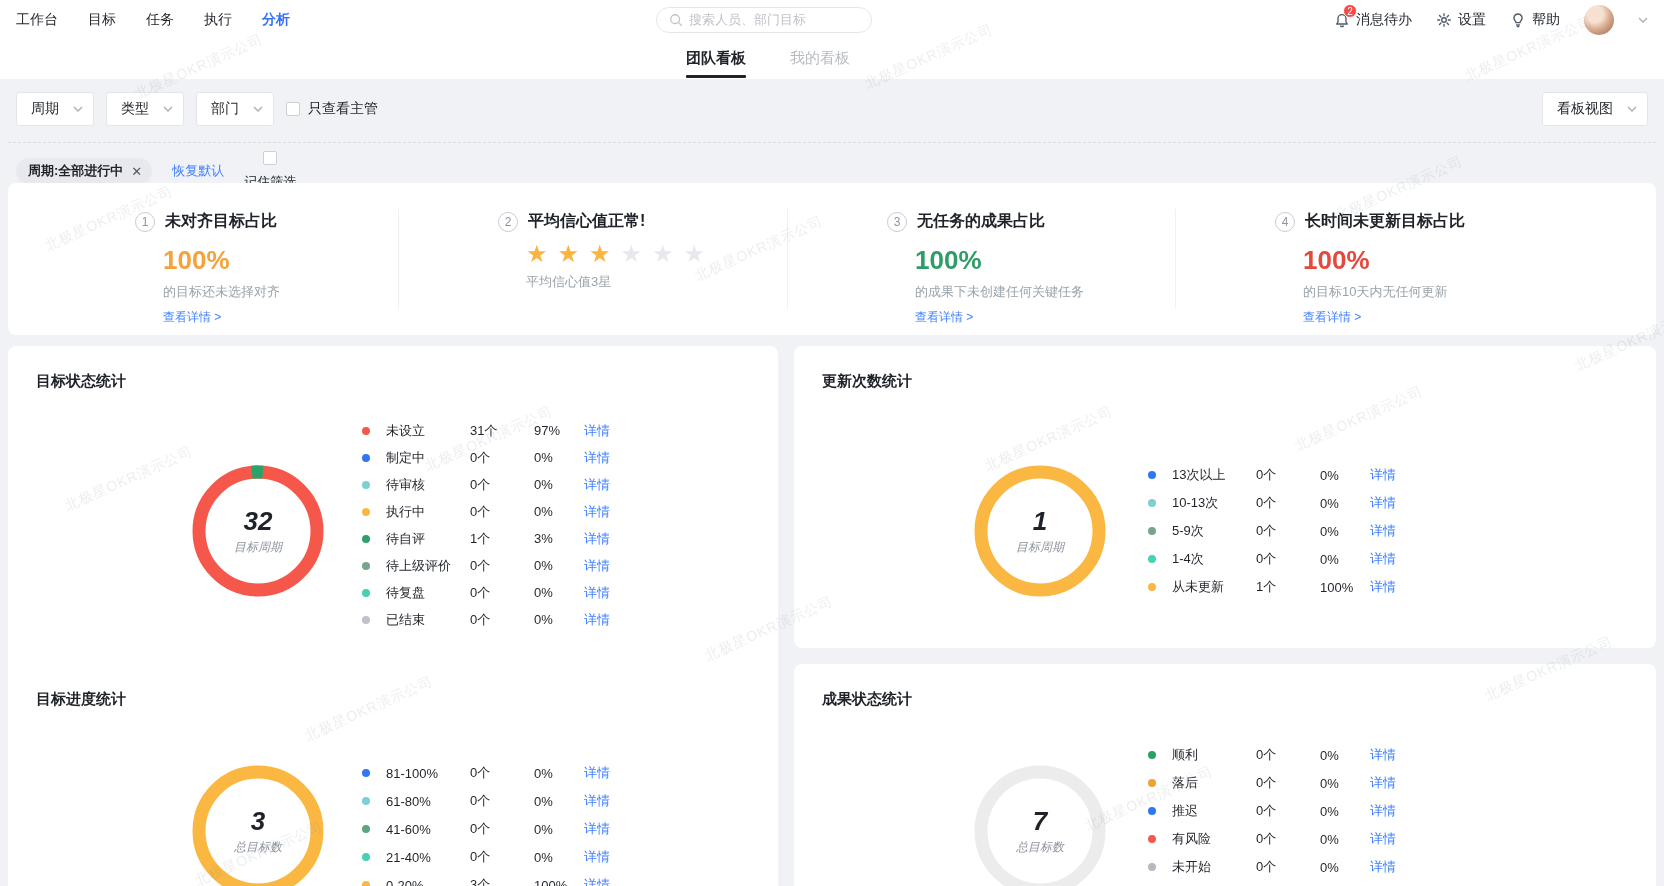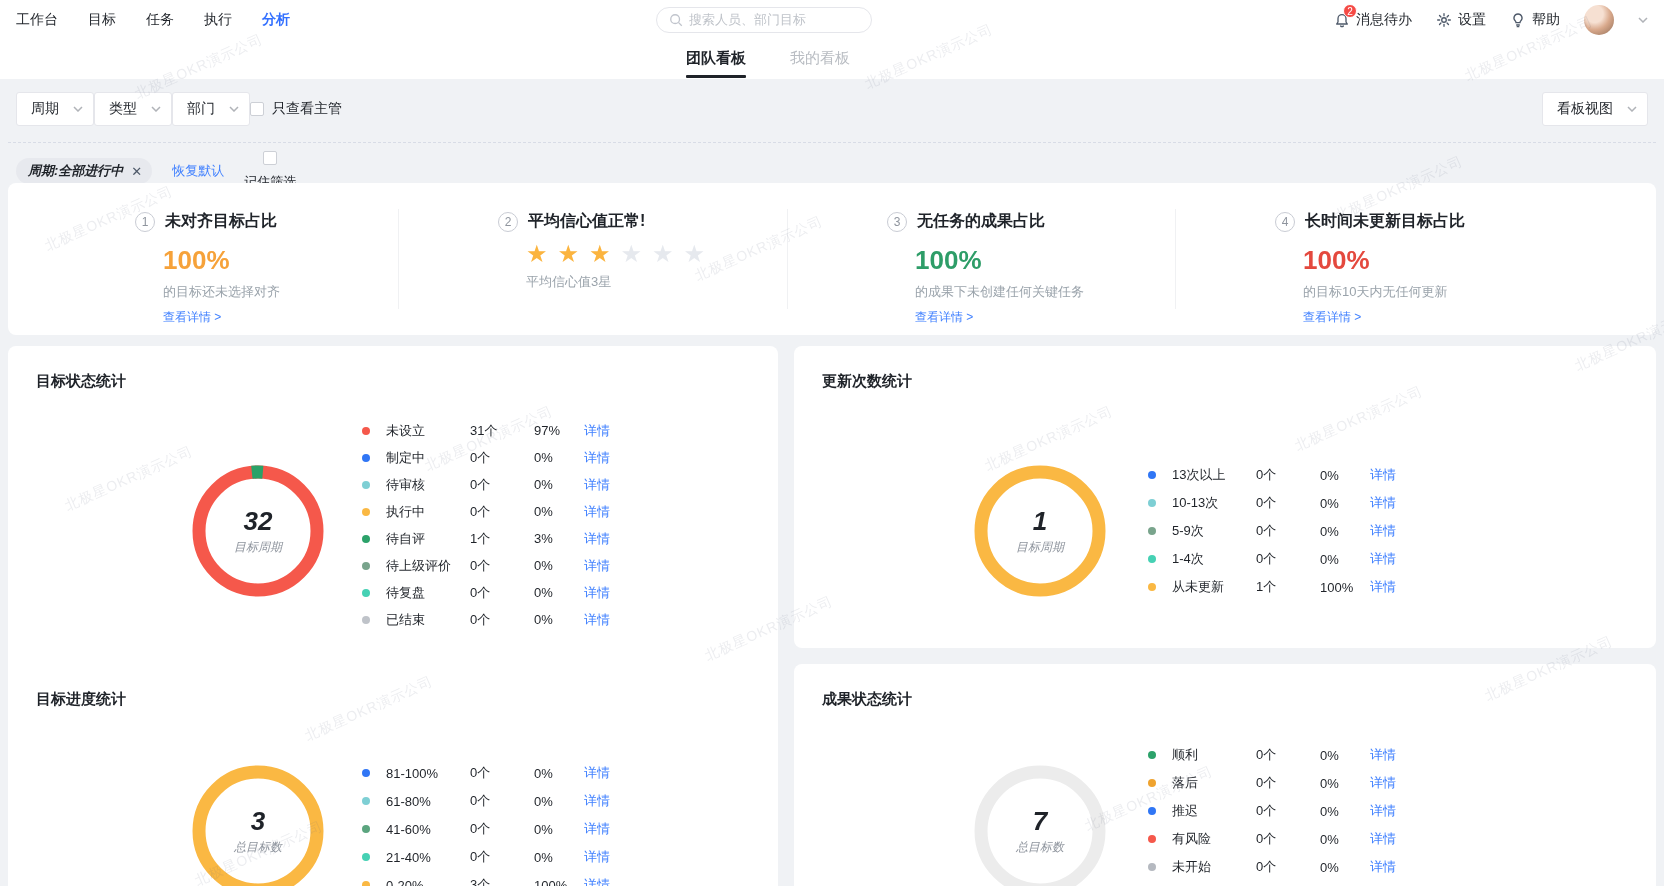--- a/index.html
+++ b/index.html
@@ -26,30 +26,30 @@
          padding:0 2px;border:1px solid #fff;box-sizing:border-box;}
   .avatar{width:30px;height:30px;border-radius:50%;
           background:radial-gradient(circle at 35% 30%,#f6e0d2 0 30%,#d9a98c 55%,#8c6a52 100%);}
   
   .tabrow{position:absolute;top:40px;left:0;right:0;height:39px;background:#fff;display:flex;
           gap:44px;padding-left:686px;box-sizing:border-box;}
   .tab{padding-top:9px;font-size:15px;color:#b8bcc2;cursor:pointer;}
   .tab.active{color:#1f2329;font-weight:700;}
   .tab.active::after{content:"";display:block;height:3px;background:#1f2329;margin-top:7px;border-radius:1px;}
   
-  .filterrow{position:absolute;top:92px;left:16px;right:16px;display:flex;align-items:center;}
+  .filterrow{position:absolute;top:92px;left:16px;right:16px;display:flex;align-items:center;gap:12px;}
   .drop{height:32px;background:#fff;border:1px solid #e5e6eb;border-radius:3px;display:flex;
         align-items:center;gap:14px;padding:0 10px 0 14px;font-size:14px;color:#1f2329;cursor:pointer;}
   .chk{display:flex;align-items:center;gap:8px;font-size:14px;cursor:pointer;}
   .box{width:14px;height:14px;border:1px solid #cdd0d6;border-radius:2px;background:#fff;box-sizing:border-box;}
   .right-drop{margin-left:auto;}
   .dashsep{position:absolute;top:142px;left:8px;right:8px;border-top:1px dashed #d8dce6;}
   .tagrow{position:absolute;top:151px;left:16px;display:flex;align-items:center;gap:20px;}
   .pill{height:26px;background:#e7e9ee;border-radius:14px;display:flex;align-items:center;gap:8px;
-        padding:0 10px 0 12px;font-size:13px;font-weight:700;font-style:italic;}
+        padding:0 10px 0 12px;font-size:13px;font-weight:700;}
   .pill .x{font-weight:400;color:#4e5969;font-size:13px;cursor:pointer;}
   .linkblue{color:#4080ff;font-size:13px;cursor:pointer;}
   .chk.small{font-size:13px;flex-direction:column;}
   
   .overview{position:absolute;top:183px;left:8px;right:8px;height:152px;background:#fff;
             border-radius:8px;display:flex;z-index:1;}
   .ocard{position:relative;padding:28px 0 0 100px;box-sizing:border-box;}
   .ocard:nth-child(1){width:390px;padding-left:127px;}
   .ocard:nth-child(2){width:389px;}
   .ocard:nth-child(3){width:388px;}

